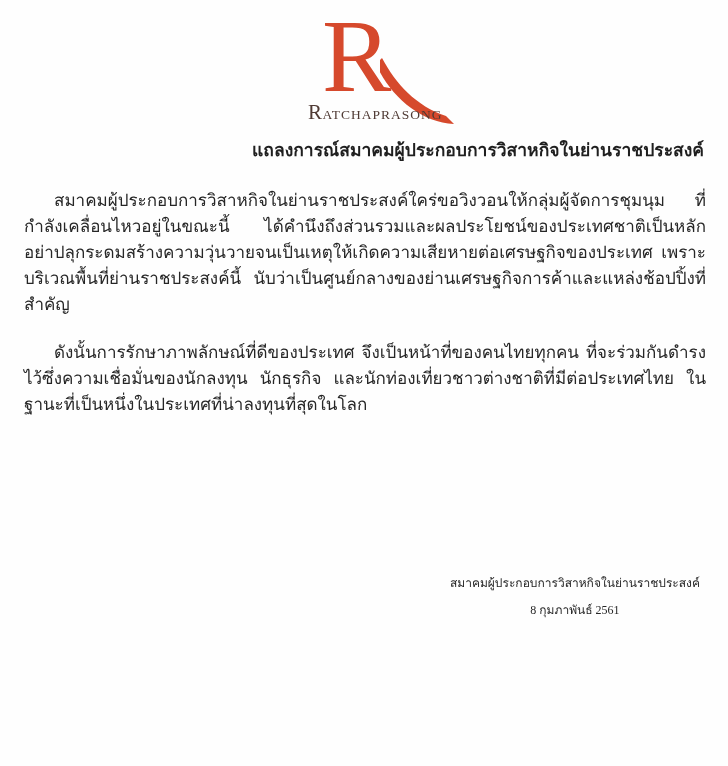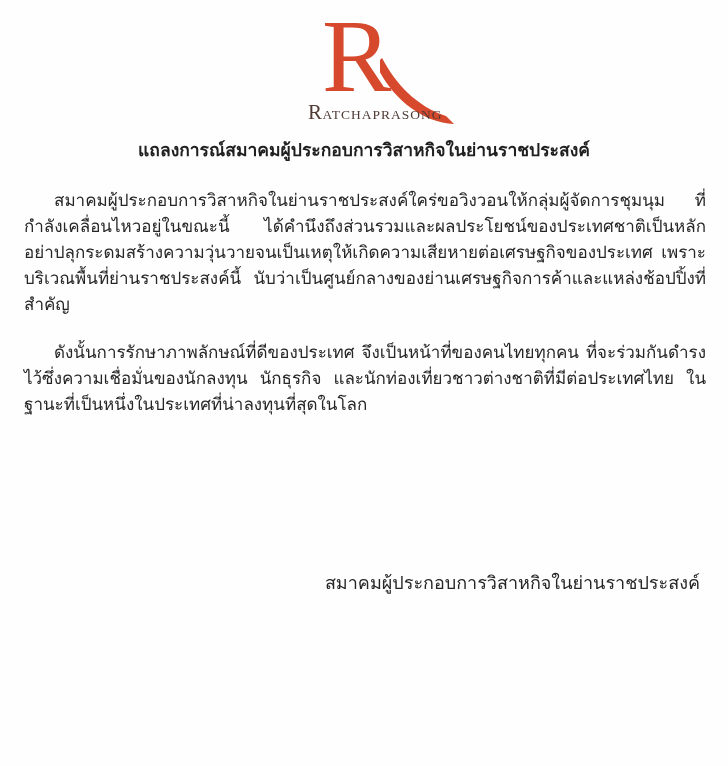--- a/index.html
+++ b/index.html
@@ -55,21 +55,21 @@
     letter-spacing: 1px;
     z-index: 2;
   }
   .brand-initial {
     font-size: 21px;
     letter-spacing: 0.5px;
   }
   
   .title {
     margin: 12px 24px 0 24px;
-    text-align: center;
+    text-align: right;
     font-size: 17.5px;
     line-height: 24px;
     font-weight: bold;
     color: #1f1f1f;
   }
   
   .body-para {
     margin: 26px 22px 0 24px;
     font-size: 17px;
     line-height: 26px;
@@ -79,21 +79,21 @@
   }
   .body-para.second {
     margin-top: 22px;
   }
   
   .signature {
     margin: 152px 28px 0 auto;
     width: -moz-fit-content;
     width: fit-content;
     text-align: center;
-    font-size: 18px;
+    font-size: 12px;
     line-height: 27px;
     color: #262626;
   }
 </style>
 </head>
 <body>
 
 <div class="page">
 
   <div class="logo">
@@ -107,15 +107,16 @@
   </div>
 
   <h1 class="title">แถลงการณ์สมาคมผู้ประกอบการวิสาหกิจในย่านราชประสงค์</h1>
 
   <p class="body-para">สมาคมผู้ประกอบการวิสาหกิจในย่านราชประสงค์ใคร่ขอวิงวอนให้กลุ่มผู้จัดการชุมนุม ที่กำลังเคลื่อนไหวอยู่ในขณะนี้ ได้คำนึงถึงส่วนรวมและผลประโยชน์ของประเทศชาติเป็นหลัก อย่าปลุกระดมสร้างความวุ่นวายจนเป็นเหตุให้เกิดความเสียหายต่อเศรษฐกิจของประเทศ เพราะบริเวณพื้นที่ย่านราชประสงค์นี้ นับว่าเป็นศูนย์กลางของย่านเศรษฐกิจการค้าและแหล่งช้อปปิ้งที่สำคัญ</p>
 
   <p class="body-para second">ดังนั้นการรักษาภาพลักษณ์ที่ดีของประเทศ จึงเป็นหน้าที่ของคนไทยทุกคน ที่จะร่วมกันดำรงไว้ซึ่งความเชื่อมั่นของนักลงทุน นักธุรกิจ และนักท่องเที่ยวชาวต่างชาติที่มีต่อประเทศไทย ในฐานะที่เป็นหนึ่งในประเทศที่น่าลงทุนที่สุดในโลก</p>
 
   <div class="signature">
     <div>สมาคมผู้ประกอบการวิสาหกิจในย่านราชประสงค์</div>
+    <div>8 กุมภาพันธ์ 2561</div>
   </div>
 
 </div>
 
 </body></html>

